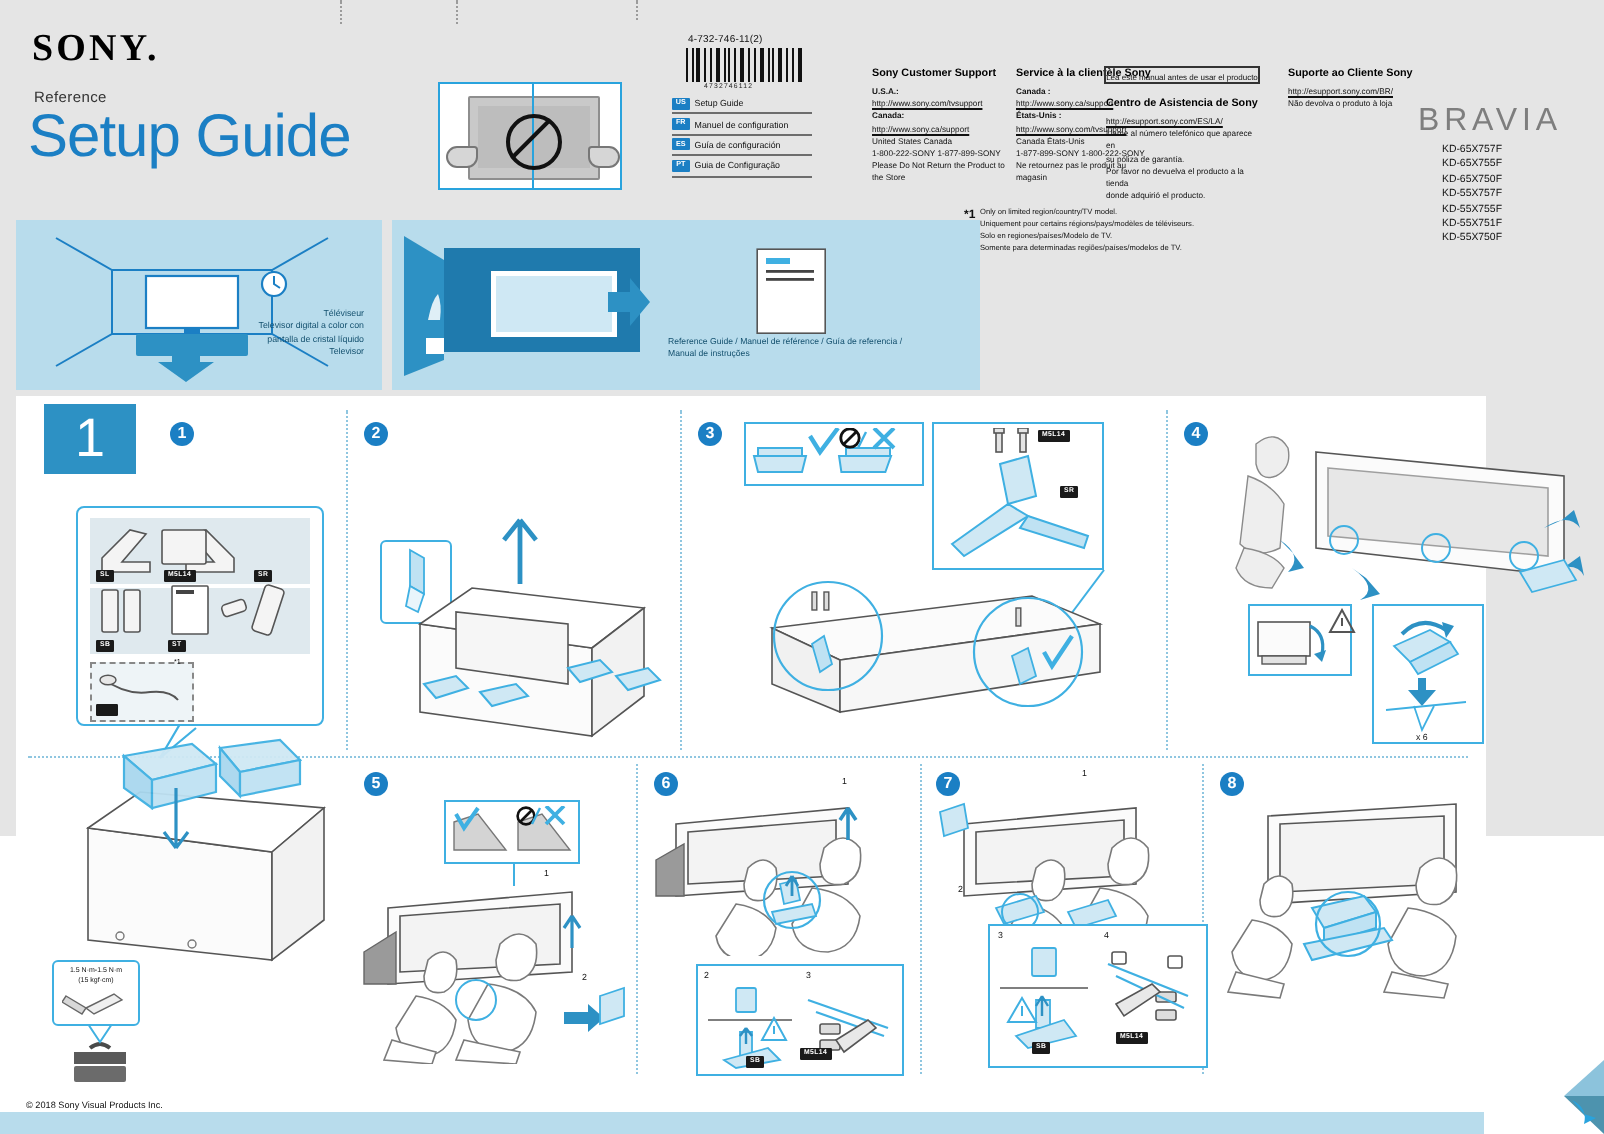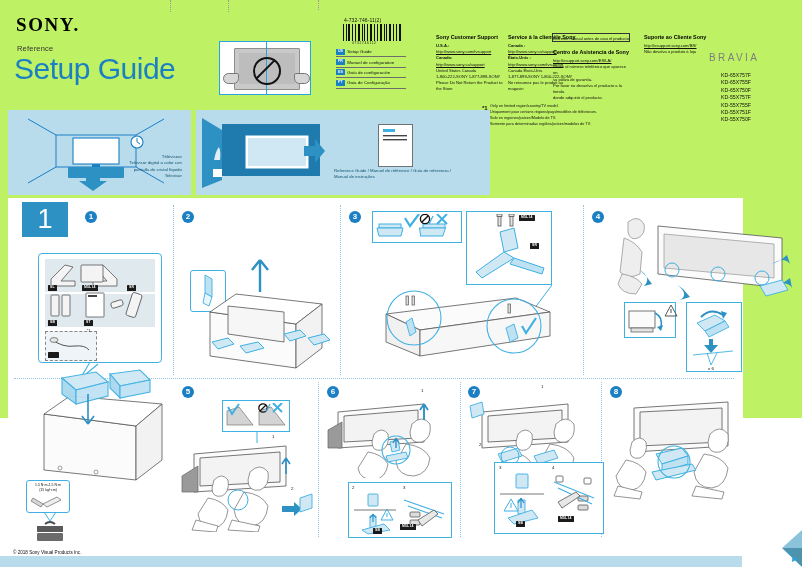--- a/index.html
+++ b/index.html
@@ -4,21 +4,21 @@
 <style>
   html,body{margin:0;padding:0;}
   body{
     width:802px;height:567px;
     background:#ffffff;
     font-family:"Liberation Sans", sans-serif;
     color:#1a1a1a;
     overflow:hidden;
     position:relative;
   }
-  .page{position:absolute;left:0;top:0;width:802px;height:418px;background:#bef264;}
+  .page{position:absolute;left:0;top:0;width:802px;height:418px;background:#e5e5e5;}
 
   
   .cropmark{position:absolute;background:transparent;}
   .cm-v{width:0;border-left:1px dotted #9b9b9b;}
 
   
   .sony-logo{
     position:absolute;left:16px;top:14px;
     font-family:"Liberation Serif", serif;
     font-weight:bold;font-size:19px;letter-spacing:1.6px;
@@ -83,21 +83,21 @@
   .support-col p{margin:0;}
   .support-col .sub{font-weight:bold;}
 
   .noticebox{
     position:absolute;left:552px;top:33px;width:78px;height:9px;
     border:.7px solid #333;box-sizing:border-box;
     font-size:4px;line-height:9px;text-align:center;color:#111;
   }
 
   .bravia{
-    position:absolute;left:709px;top:52px;font-size:10px;letter-spacing:2.4px;color:#7e7e7e;
+    position:absolute;left:709px;top:52px;font-size:16px;letter-spacing:2.4px;color:#7e7e7e;
   }
   .models{position:absolute;left:721px;top:72px;font-size:5.2px;line-height:1.42;color:#111;}
 
   .footnote{position:absolute;left:490px;top:104px;font-size:3.8px;line-height:1.55;color:#111;}
   .footnote .star{position:absolute;left:-8px;top:0;font-size:6px;color:#111;font-weight:bold;}
 
   
   .banner{position:absolute;background:#b8dcec;}
   .banner-l{left:8px;top:110px;width:183px;height:85px;}
   .banner-r{left:196px;top:110px;width:294px;height:85px;}

